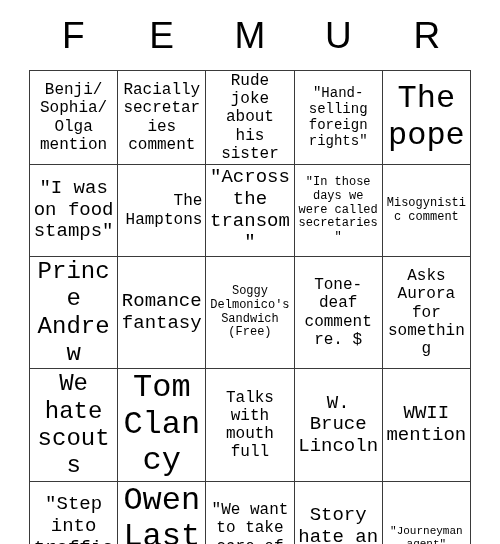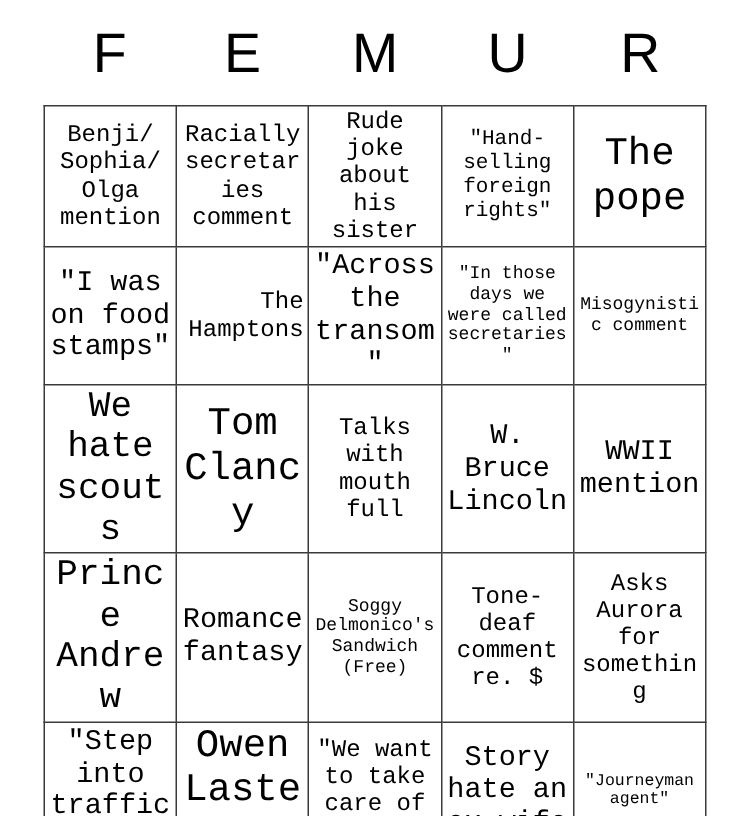--- a/index.html
+++ b/index.html
@@ -55,21 +55,21 @@
     text-align: center;
     vertical-align: middle;
     padding: 1px 3px;
     color: #000;
     line-height: 1.14;
     word-wrap: break-word;
     overflow-wrap: break-word;
   }
 
   
-  .fs-xxl { font-size: 26px; line-height: 1.08; }
+  .fs-xxl { font-size: 32px; line-height: 1.08; }
   .fs-xl  { font-size: 24px; line-height: 1.1; }
   .fs-l   { font-size: 19px; line-height: 1.14; }
   .fs-m   { font-size: 16px; line-height: 1.18; }
   .fs-s   { font-size: 14px; line-height: 1.2; }
   .fs-xs  { font-size: 12px; line-height: 1.2; }
   .fs-xxs { font-size: 11px; line-height: 1.2; }
 </style>
 </head>
 <body style="background: rgb(255, 255, 255);">
 
@@ -93,32 +93,32 @@
         <td class="fs-xxl" style="border-color: rgb(58, 58, 58); color: rgb(0, 0, 0);">The pope</td>
       </tr>
       <tr>
         <td class="fs-l" style="border-color: rgb(58, 58, 58); color: rgb(0, 0, 0);">"I was on food stamps"</td>
         <td class="fs-m" style="border-color: rgb(58, 58, 58); color: rgb(0, 0, 0); text-align: right;">The Hamptons</td>
         <td class="fs-l" style="border-color: rgb(58, 58, 58); color: rgb(0, 0, 0);">"Across the transom"</td>
         <td class="fs-xs" style="border-color: rgb(58, 58, 58); color: rgb(0, 0, 0);">"In those days we were called secretaries"</td>
         <td class="fs-xs" style="border-color: rgb(58, 58, 58); color: rgb(0, 0, 0); margin-top: 31px;">Misogynistic comment</td>
       </tr>
       <tr>
+        <td class="fs-xl" style="border-color: rgb(58, 58, 58); color: rgb(0, 0, 0);">Prince Andrew</td>
+        <td class="fs-l" style="border-color: rgb(58, 58, 58); color: rgb(0, 0, 0);">Romance fantasy</td>
+        <td class="fs-xs" style="border-color: rgb(58, 58, 58); color: rgb(0, 0, 0);">Soggy Delmonico's Sandwich (Free)</td>
+        <td class="fs-m" style="border-color: rgb(58, 58, 58); color: rgb(0, 0, 0);">Tone-deaf comment re. $</td>
+        <td class="fs-m" style="border-color: rgb(58, 58, 58); color: rgb(0, 0, 0);">Asks Aurora for something</td>
+      </tr>
+      <tr>
         <td class="fs-xl" style="border-color: rgb(58, 58, 58); color: rgb(0, 0, 0);">We hate scouts</td>
         <td class="fs-xxl" style="border-color: rgb(58, 58, 58); color: rgb(0, 0, 0);">Tom Clancy</td>
         <td class="fs-m" style="border-color: rgb(58, 58, 58); color: rgb(0, 0, 0);">Talks with mouth full</td>
         <td class="fs-l" style="border-color: rgb(58, 58, 58); color: rgb(0, 0, 0);">W. Bruce Lincoln</td>
         <td class="fs-l" style="border-color: rgb(58, 58, 58); color: rgb(0, 0, 0);">WWII mention</td>
-      </tr>
-      <tr>
-        <td class="fs-xl" style="border-color: rgb(58, 58, 58); color: rgb(0, 0, 0);">Prince Andrew</td>
-        <td class="fs-l" style="border-color: rgb(58, 58, 58); color: rgb(0, 0, 0);">Romance fantasy</td>
-        <td class="fs-xs" style="border-color: rgb(58, 58, 58); color: rgb(0, 0, 0);">Soggy Delmonico's Sandwich (Free)</td>
-        <td class="fs-m" style="border-color: rgb(58, 58, 58); color: rgb(0, 0, 0);">Tone-deaf comment re. $</td>
-        <td class="fs-m" style="border-color: rgb(58, 58, 58); color: rgb(0, 0, 0);">Asks Aurora for something</td>
       </tr>
       <tr>
         <td class="fs-l" style="border-color: rgb(58, 58, 58); color: rgb(0, 0, 0);">"Step into traffic"</td>
         <td class="fs-xxl" style="border-color: rgb(58, 58, 58); color: rgb(0, 0, 0);">Owen Laster</td>
         <td class="fs-m" style="border-color: rgb(58, 58, 58); color: rgb(0, 0, 0);">"We want to take care of you"</td>
         <td class="fs-l" style="border-color: rgb(58, 58, 58); color: rgb(0, 0, 0);">Story hate an ex-wife</td>
         <td class="fs-xxs" style="border-color: rgb(58, 58, 58); color: rgb(0, 0, 0);">"Journeyman agent"</td>
       </tr>
     </tbody>
   </table>

